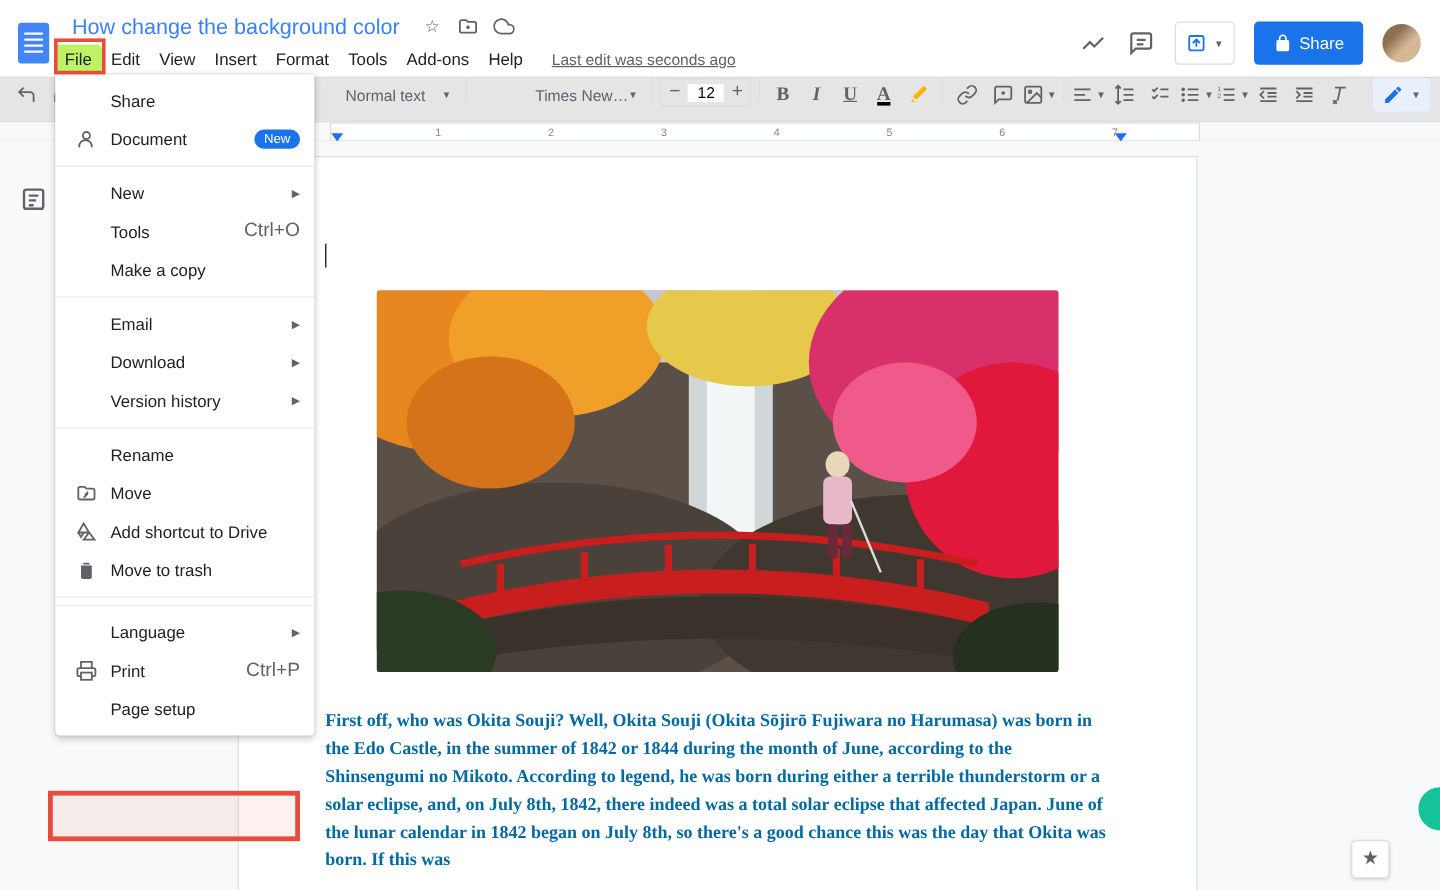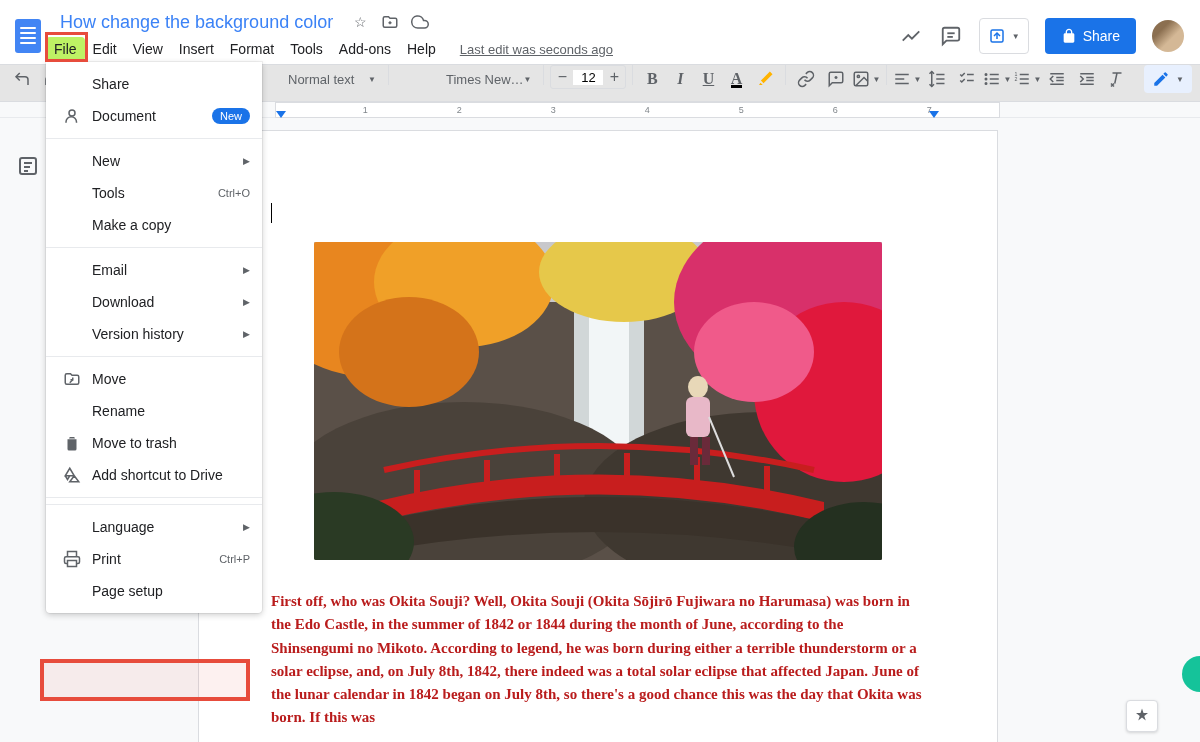--- a/index.html
+++ b/index.html
@@ -54,32 +54,32 @@
     
     
     .canvas-area { position: absolute; top: 118px; bottom: 0; left: 0; right: 0; background: #f8f9fa; overflow: hidden; }
     .outline-toggle { position: absolute; left: 16px; top: 36px; width: 24px; height: 24px; color: #5f6368; cursor: pointer; }
     .page { position: absolute; left: 198px; top: 12px; width: 800px; min-height: 1000px; background: #fff; border: 1px solid #dadce0; padding: 72px; }
     .cursor-line { display: inline-block; width: 1px; height: 20px; background: #000; margin-bottom: 16px; }
     
     
     .doc-image { width: 568px; height: 318px; margin: 0 auto 30px; display: block; border-radius: 2px; overflow: hidden; }
     
-    .doc-text { font-family: "Times New Roman", serif; font-size: 15px; font-weight: bold; line-height: 1.55; color: #b91c1c; }
+    .doc-text { font-family: "Times New Roman", serif; font-size: 15px; font-weight: bold; line-height: 1.55; color: #0369a1; }
     
     
     .file-menu { position: absolute; left: 46px; top: 62px; width: 216px; background: #fff; border-radius: 0 0 4px 4px; box-shadow: 0 2px 6px rgba(0,0,0,0.2), 0 0 0 1px rgba(0,0,0,0.05); z-index: 40; padding: 6px 0; max-height: 680px; }
     .file-menu-scroll { overflow-y: auto; max-height: 668px; }
     .file-menu-scroll::-webkit-scrollbar { width: 10px; }
     .file-menu-scroll::-webkit-scrollbar-thumb { background: #dadce0; border-radius: 5px; }
     .menu-option { height: 32px; display: flex; align-items: center; padding: 0 12px 0 16px; cursor: pointer; position: relative; font-size: 14px; color: #202124; }
     .menu-option-icon { width: 20px; margin-right: 10px; color: #5f6368; display: flex; align-items: center; justify-content: center; }
     .menu-option-icon.empty { visibility: hidden; }
     .menu-option-label { flex: 1; }
-    .menu-shortcut { color: #5f6368; font-size: 11px; text-align: right; }
+    .menu-shortcut { color: #5f6368; font-size: 16px; text-align: right; }
     .menu-submenu-arrow { color: #5f6368; font-size: 9px; }
     .menu-divider { height: 1px; background: #e8eaed; margin: 6px 0; }
     .new-badge { background: #1a73e8; color: #fff; font-size: 11px; font-weight: 500; padding: 2px 8px; border-radius: 10px; }
     
     
     .explore-btn { position: absolute; right: 42px; bottom: 10px; width: 32px; height: 32px; background: #fff; border: 1px solid #dadce0; border-radius: 4px; box-shadow: 0 1px 3px rgba(0,0,0,0.15); display: flex; align-items: center; justify-content: center; color: #5f6368; cursor: pointer; }
     
     .grammarly { position: absolute; right: 0; bottom: 50px; width: 18px; height: 36px; background: #15c39a; border-radius: 18px 0 0 18px; }
 
     svg { display: block; }
@@ -409,48 +409,48 @@
       <span class="menu-option-label">Download</span>
       <span class="menu-submenu-arrow">▶</span>
     </div>
     <div class="menu-option">
       <span class="menu-option-icon empty">·</span>
       <span class="menu-option-label">Version history</span>
       <span class="menu-submenu-arrow">▶</span>
     </div>
     <div class="menu-divider"></div>
     <div class="menu-option">
+      <span class="menu-option-icon empty">·</span>
+      <span class="menu-option-label">Rename</span>
+    </div>
+    <div class="menu-option">
       <span class="menu-option-icon">
         <svg width="18" height="18" viewBox="0 0 24 24" fill="none" stroke="currentColor" stroke-width="2">
             <path d="M3 7v10a2 2 0 002 2h14a2 2 0 002-2V9a2 2 0 00-2-2h-7l-2-2H5a2 2 0 00-2 2z"></path>
             <polyline points="10 13 13 13 13 10"></polyline>
             <polyline points="13 13 9 17"></polyline>
           </svg>
       </span>
       <span class="menu-option-label">Move</span>
     </div>
     <div class="menu-option">
-      <span class="menu-option-icon empty">·</span>
-      <span class="menu-option-label">Rename</span>
+      <span class="menu-option-icon">
+        <svg width="18" height="18" viewBox="0 0 24 24" fill="none" stroke="currentColor" stroke-width="2">
+            <path d="M9 3l6 10H3L9 3zM15 13l6 8H9l6-8zM3 13l3 5 3-5"></path>
+          </svg>
+      </span>
+      <span class="menu-option-label">Add shortcut to Drive</span>
     </div>
     <div class="menu-option">
       <span class="menu-option-icon">
         <svg width="18" height="18" viewBox="0 0 24 24" fill="currentColor">
             <path d="M6 7h12v13a2 2 0 01-2 2H8a2 2 0 01-2-2V7zM9 4h6l1 2H8l1-2zM4 7h16"></path>
           </svg>
       </span>
       <span class="menu-option-label">Move to trash</span>
-    </div>
-    <div class="menu-option">
-      <span class="menu-option-icon">
-        <svg width="18" height="18" viewBox="0 0 24 24" fill="none" stroke="currentColor" stroke-width="2">
-            <path d="M9 3l6 10H3L9 3zM15 13l6 8H9l6-8zM3 13l3 5 3-5"></path>
-          </svg>
-      </span>
-      <span class="menu-option-label">Add shortcut to Drive</span>
     </div>
     <div class="menu-divider"></div>
     <div class="menu-divider"></div>
     <div class="menu-option">
       <span class="menu-option-icon empty">·</span>
       <span class="menu-option-label">Language</span>
       <span class="menu-submenu-arrow">▶</span>
     </div>
     <div class="menu-option">
       <span class="menu-option-icon">

